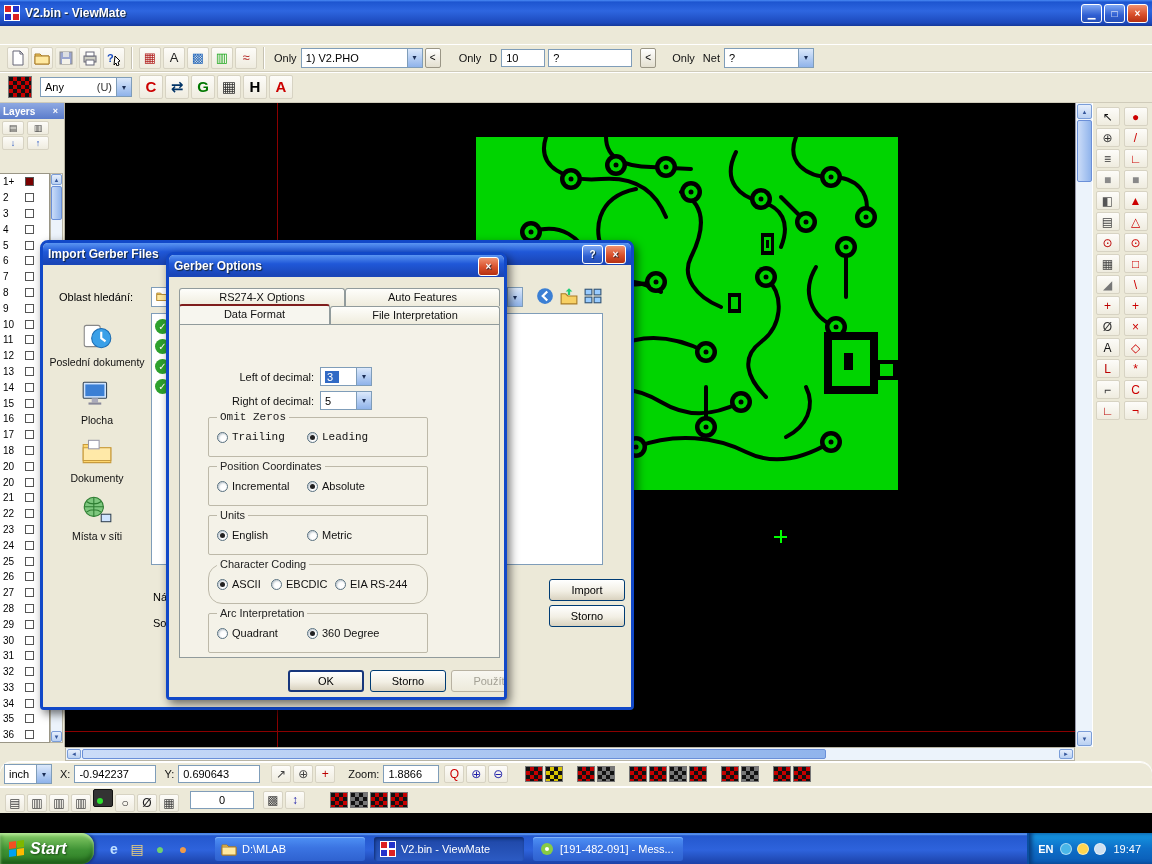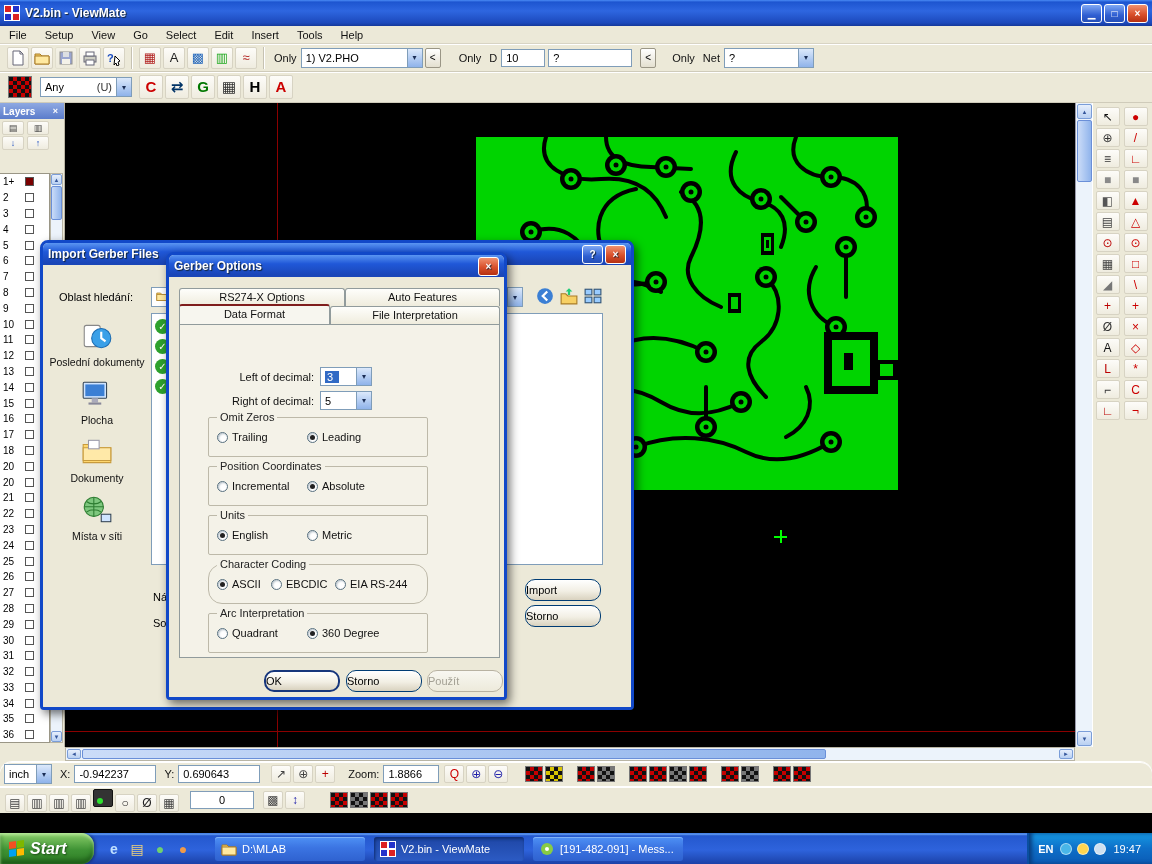--- a/index.html
+++ b/index.html
@@ -107,22 +107,22 @@
 .task-label{white-space:nowrap;overflow:hidden;text-overflow:ellipsis;}
 #tray{margin-left:auto;height:31px;background:linear-gradient(180deg,#1599E3,#0E6FC8 50%,#0A5BB5);
  border-left:2px solid #0A4FA0;box-shadow:inset 3px 0 4px #083D7E;display:flex;align-items:center;gap:7px;padding:0 11px 0 9px;color:#fff;}
 .tray-dot{width:12px;height:12px;border-radius:50%;display:inline-block;border:1px solid rgba(255,255,255,.5);}
 
 
 .xp-win{position:absolute;border:3px solid #1148C8;border-radius:8px 8px 4px 4px;overflow:hidden;box-shadow:3px 4px 10px rgba(0,0,0,.55);background:#ECE9D8;}
 .xp-title{height:22px;background:linear-gradient(180deg,#5A95F2 0%,#2058D8 40%,#1A46B8 90%);color:#fff;font-weight:bold;font-size:12px;display:flex;align-items:center;padding:0 5px;text-shadow:1px 1px 1px #123;}
 .xp-title .ttl{flex:1;}
 .xp-body{position:relative;width:100%;height:calc(100% - 22px);background:#ECE9D8;}
-.xp-btn{position:absolute;width:76px;height:22px;border:1px solid #003C74;border-radius:10px;
- background:linear-gradient(180deg,#fff,#F2EFE4 55%,#D9D2BF);font-size:11px;text-align:left;line-height:20px;color:#000;}
+.xp-btn{position:absolute;width:76px;height:22px;border:1px solid #003C74;border-radius:3px;
+ background:linear-gradient(180deg,#fff,#F2EFE4 55%,#D9D2BF);font-size:11px;text-align:center;line-height:20px;color:#000;margin-left:24px;}
 .xp-btn.focused{border:2px solid #16367C;line-height:18px;}
 .xp-btn.disabled{color:#A3A094;border-color:#B8B2A2;background:linear-gradient(180deg,#F8F7F1,#EDEADB);}
 #import-dialog{left:40px;top:240px;width:594px;height:470px;z-index:40;}
 #gerber-dialog{left:166px;top:252px;width:341px;height:448px;z-index:50;}
 
 .place{width:96px;text-align:center;margin-bottom:9px;}
 .place-ic{display:inline-block;width:34px;height:34px;}
 .place-ic svg{width:34px;height:34px;}
 .place-label{font-size:10.5px;color:#111;line-height:12px;margin-top:1px;}
 #file-list{position:absolute;left:108px;top:48px;width:452px;height:252px;background:#fff;border:1px solid #7F9DB9;}
@@ -160,31 +160,20 @@
           <rect x="9" y="1" width="6" height="6" fill="#23c"></rect>
           <rect x="1" y="9" width="6" height="6" fill="#23c"></rect>
           <rect x="9" y="9" width="6" height="6" fill="#d22"></rect>
         </svg></span>
     <span class="ttl">V2.bin - ViewMate</span>
     <span class="cap-btn">▁</span>
     <span class="cap-btn">□</span>
     <span class="cap-btn close">×</span>
   </div>
 
-  <div id="menubar">
-      <span class="menu-item">File</span>
-      <span class="menu-item">Setup</span>
-      <span class="menu-item">View</span>
-      <span class="menu-item">Go</span>
-      <span class="menu-item">Select</span>
-      <span class="menu-item">Edit</span>
-      <span class="menu-item">Insert</span>
-      <span class="menu-item">Tools</span>
-      <span class="menu-item">Help</span>
-    </div>
 
   <div id="toolbar1" class="toolbar">
     <span id="tb1-file"><span class="tbtn">
           <svg viewBox="0 0 16 16">
             <path d="M3 1h7l3 3v11H3z" fill="#fff" stroke="#667"></path>
             <path d="M10 1v3h3" fill="none" stroke="#667"></path>
           </svg>
         </span><span class="tbtn">
           <svg viewBox="0 0 16 16">
             <path d="M1 4h5l2 2h7v8H1z" fill="#f7d064" stroke="#a97d28"></path>
@@ -762,21 +751,21 @@
             </span>
         </span>
         <span class="glabel" style="left:20px;top:70px;width:114px">Right of decimal:</span>
         <span class="gcombo" style="left:140px;top:66px">
           <span class="combo">
               <span class="ctext">5</span>
               <span class="carrow">▾</span>
             </span>
         </span>
         <div id="ggroups">
-            <div class="groupbox" style="top: 92px;">
+            <div class="groupbox" style="top: 92px; font-family: Liberation Mono, monospace;">
               <span class="gb-legend">Omit Zeros</span>
               <span class="radio-wrap" style="left: 8px;">
                 <span class="radio"></span>
                 <span class="radio-label">Trailing</span>
               </span>
               <span class="radio-wrap" style="left: 98px;">
                 <span class="radio checked"></span>
                 <span class="radio-label">Leading</span>
               </span>
             </div>

